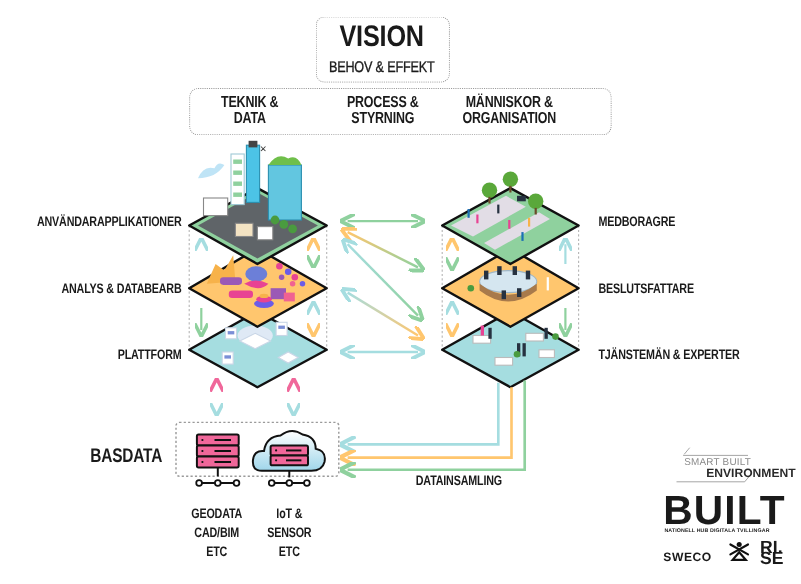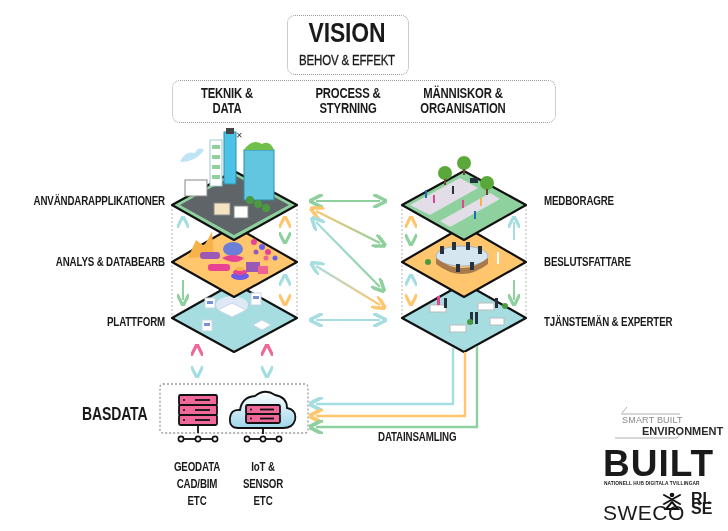--- a/index.html
+++ b/index.html
@@ -19,21 +19,21 @@
   .left-lbl { font-size:12.5px; text-align:right; width:170px; }
   .right-lbl { font-size:12.5px; text-align:left; width:190px; }
   #basdata { left:82px; top:404px; font-size:18px; }
   .src-lbl { font-size:12.5px; line-height:17px; text-align:center; width:90px; }
   #datainsamling { left:378px; top:430px; font-size:12.5px; }
   .logo-sbe { font-size:9px; color:#8a8a8a; letter-spacing:0.2px;text-align:center; }
   .logo-sbe2 { font-size:11px; color:#2a2a2a; font-weight:bold;margin-left:20px; }
   #nhdt { left:603px; top:443px; font-size:37px; font-weight:900; letter-spacing:1px;
           font-family:"Liberation Sans", sans-serif; }
   #nhdt-sub { left:604px; top:481px; font-size:4.8px; font-weight:bold; letter-spacing:0.1px; }
-  #sweco { left:603px; top:501px; font-size:21px; font-weight:400; letter-spacing:0.5px; }
+  #sweco { left:603px; top:501px; font-size:11px; font-weight:700; letter-spacing:0.5px; }
   #rise { left:691px; top:494px; font-size:16px; font-weight:900; line-height:10px; }
 </style>
 </head>
 <body>
 
 <div class="abs dotbox" id="vision-box"></div>
 <div class="abs cond cond-c" id="vision-title" style="transform:scaleX(0.85)">VISION</div>
 <div class="abs cond cond-c" id="vision-sub" style="transform:scaleX(0.82);font-weight:normal;-webkit-text-stroke:0.3px #1a1a1a">BEHOV &amp; EFFEKT</div>
 
 <div class="abs dotbox" id="pillar-box"></div>

